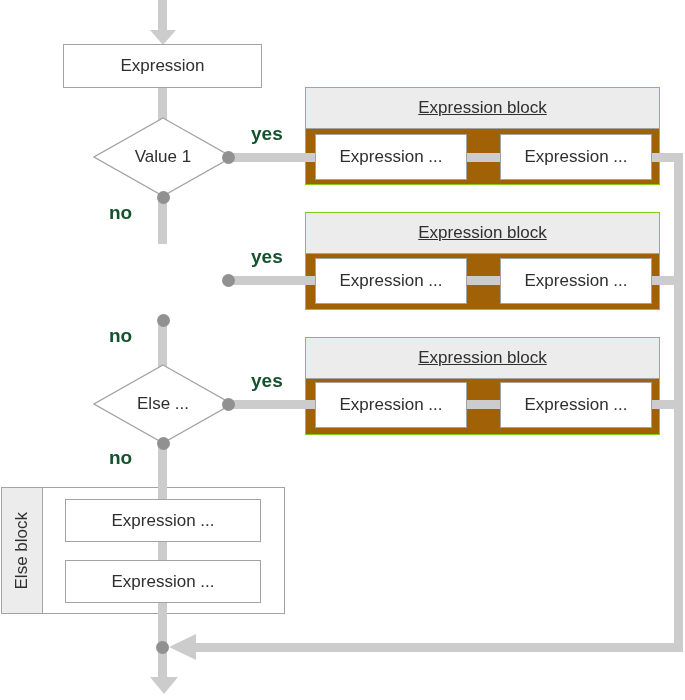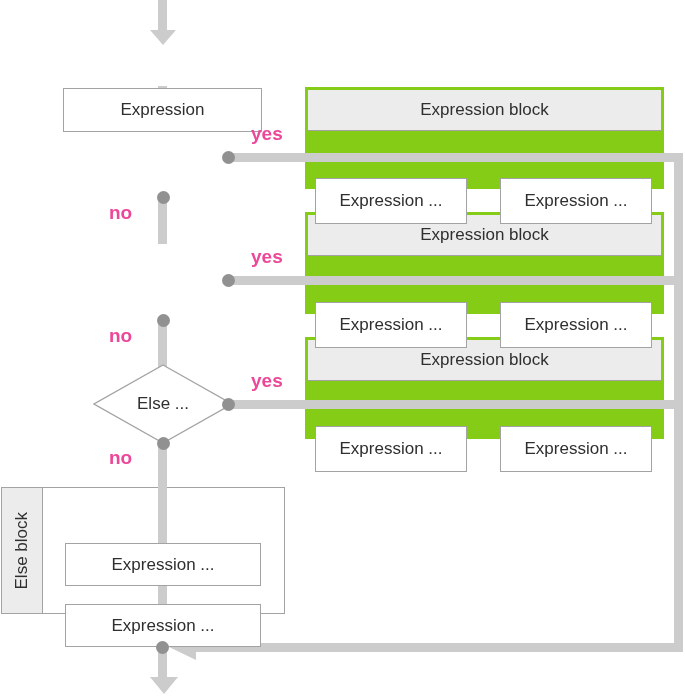--- a/index.html
+++ b/index.html
@@ -8,35 +8,35 @@
     font-family:"Liberation Sans", sans-serif;color:#2f2f2f;
   }
   
   .fl{position:absolute;background:#cccccc;z-index:2;}
   .arrow{position:absolute;width:0;height:0;z-index:2;}
   .arrow.down{border-left:13px solid transparent;border-right:13px solid transparent;border-top:15px solid #cccccc;}
   .arrow.left{border-top:13px solid transparent;border-bottom:13px solid transparent;border-right:27px solid #cccccc;}
   
   .dot{position:absolute;width:13px;height:13px;border-radius:50%;background:#919192;z-index:4;}
   
-  .branch-label{position:absolute;z-index:4;font-size:19px;font-weight:bold;color:#ec4899;line-height:1;}
+  .branch-label{position:absolute;z-index:4;font-size:19px;font-weight:bold;color:#14532d;line-height:1;}
   
   .pbox{
     position:absolute;background:#ffffff;border:1px solid #a3a3a3;z-index:3;
-    display:flex;align-items:center;justify-content:center;font-size:17px;margin-top:44px;
+    display:flex;align-items:center;justify-content:center;font-size:17px;
   }
   
   .diamond{position:absolute;width:140px;height:80px;z-index:3;}
   .diamond svg{position:absolute;left:0;top:0;}
   .diamond .dlabel{
     position:absolute;left:0;top:0;width:100%;height:100%;
     display:flex;align-items:center;justify-content:center;font-size:17px;z-index:3;
   }
   
-  .xblock{position:absolute;left:305px;width:353px;height:96px;background:#84cc16;border:3px solid #84cc16;}
+  .xblock{position:absolute;left:305px;width:353px;height:96px;background:#a16207;border:1px solid #84cc16;text-decoration:underline;}
   .xblock .xheader{
     height:40px;background:#ececec;border-bottom:1px solid #a3a3a3;
     display:flex;align-items:center;justify-content:center;font-size:17px;
   }
   
   .eblock{position:absolute;left:1px;top:487px;width:282px;height:125px;background:#ffffff;border:1px solid #a3a3a3;}
   .eblock .eband{
     position:absolute;left:0;top:0;width:40px;height:100%;background:#ececec;border-right:1px solid #a3a3a3;
     display:flex;align-items:center;justify-content:center;
   }
@@ -79,20 +79,26 @@
 
   <div class="fl" style="left:674px;top:153px;width:9px;height:499px"></div>
   <div class="fl" style="left:196px;top:643px;width:487px;height:9px"></div>
   <div class="arrow left" style="left:169px;top:634px"></div>
 
   <div class="fl" style="left:158px;top:647px;width:9px;height:30px"></div>
   <div class="arrow down" style="left:150px;top:677px;border-left-width:14px;border-right-width:14px;border-top-width:17px"></div>
 
   <div class="pbox" style="left:63px;top:44px;width:197px;height:42px">Expression</div>
 
+  <div class="diamond" style="left:93px;top:117px">
+    <svg width="140" height="80" viewBox="0 0 140 80">
+      <polygon points="70,1 139,40 70,79 1,40" fill="#ffffff" stroke="#a3a3a3" stroke-width="1.3"></polygon>
+    </svg>
+    <span class="dlabel">Value 1</span>
+  </div>
   <div class="diamond" style="left:93px;top:364px">
     <svg width="140" height="80" viewBox="0 0 140 80">
       <polygon points="70,1 139,40 70,79 1,40" fill="#ffffff" stroke="#a3a3a3" stroke-width="1.3"></polygon>
     </svg>
     <span class="dlabel">Else ...</span>
   </div>
 
   <div class="pbox" style="left:315px;top:134px;width:150px;height:44px">Expression ...</div>
   <div class="pbox" style="left:500px;top:134px;width:150px;height:44px">Expression ...</div>
 

